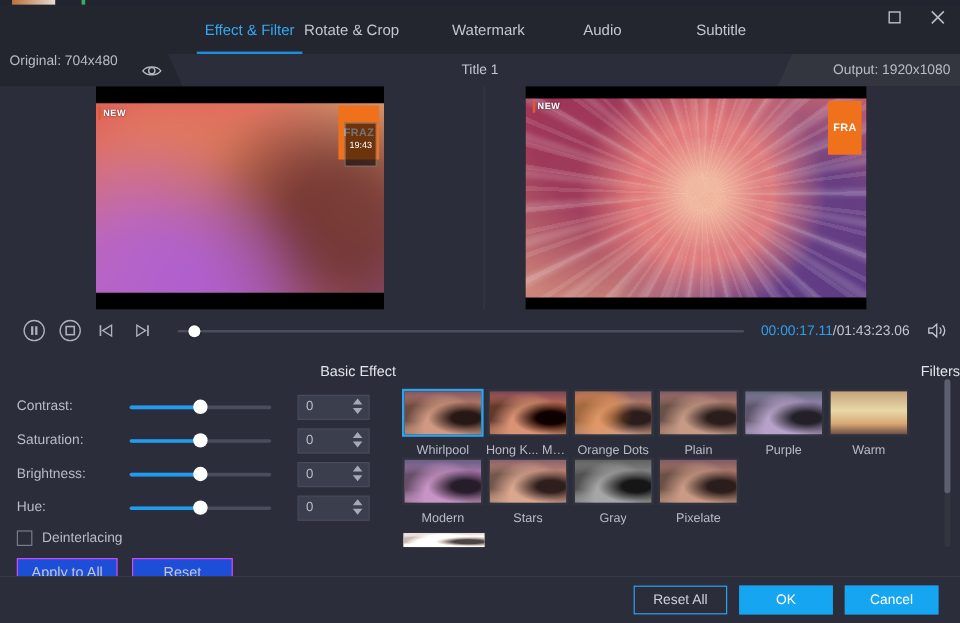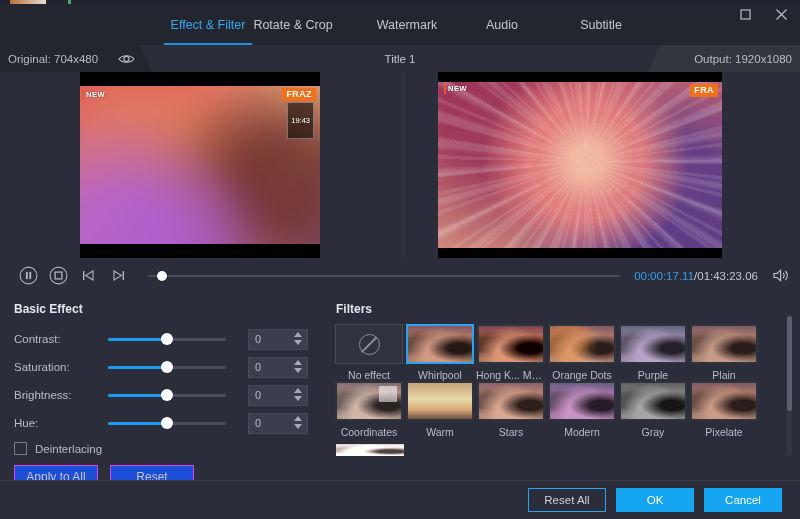--- a/index.html
+++ b/index.html
@@ -63,21 +63,21 @@
 
   
   .infobar {
     position: absolute; left: 0; top: 45px; width: 800px; height: 27px;
     background: #2b2d3a;
   }
   .infobar .left-tab {
     position: absolute; left: 0; top: 0; height: 27px; width: 152px;
     background: #23252f;
     clip-path: polygon(0 0, 140px 0, 152px 27px, 0 27px);
-    display: flex; align-items: center;
+    display: flex; 
   }
   .infobar .left-label {
     margin-left: 8px; font-size: 11.5px; color: #b9bcc6;
   }
   .eye-btn {
     position: absolute; left: 116px; top: 4px; width: 20px; height: 20px;
     display: flex; align-items: center; justify-content: center;
   }
   .infobar .center-title {
     position: absolute; left: 0; right: 0; top: 0; height: 27px;
@@ -166,21 +166,21 @@
     text-shadow: 0 0 2px rgba(0,0,0,.6);
   }
   .badge-new::before {
     content: ""; position: absolute; left: -4px; top: -1px;
     width: 2px; height: 11px; background: #e05a2b;
   }
   .badge-logo {
     position: absolute; right: 4px; top: 2px;
     background: #f0711c; color: #fff;
     font-size: 9px; font-weight: bold; letter-spacing: .4px;
-    padding: 0 4px; line-height: 13px; border-radius: 1px;
+    padding: 16px 4px; line-height: 13px; border-radius: 1px;
   }
   .badge-clock {
     position: absolute; right: 6px; top: 16px;
     background: rgba(0,0,0,.55); color: #fff;
     font-size: 7.5px; padding: 12px 3px; line-height: 11px;
     border: 1px solid rgba(255,255,255,.35);
   }
   .pv-right .badge-new { left: 10px; top: 2px; }
 
   
@@ -227,22 +227,23 @@
     position: absolute; left: 0; top: 294px; width: 800px; height: 186px;
     background: #2b2d3a;
   }
 
   
   .basic {
     position: absolute; left: 0; top: 0; width: 330px; height: 186px;
     padding: 8px 0 0 14px;
   }
   .panel-title {
-    font-size: 12px; font-weight: bold; color: #e3e5ea;
+    font-size: 12px; font-weight: normal; color: #e3e5ea;
     margin-bottom: 10px;
+    text-align: right;
   }
   .srow {
     position: relative; height: 26px;
     display: flex; align-items: center; margin-bottom: 2px;
   }
   .srow .lbl {
     width: 94px; font-size: 11.5px; color: #b9bcc6;
   }
   .slider {
     position: relative; width: 118px; height: 20px;
@@ -608,79 +609,67 @@
       <div class="btnrow">
         <div class="dkbtn">Apply to All</div>
         <div class="dkbtn">Reset</div>
       </div>
     </div>
 
     <div class="filters">
       <div class="panel-title">Filters</div>
 
       <div class="fgrid" id="filter-grid">
-          <div class="fitem">
-            <div class="noeffect">
-              <div class="ban"></div>
-            </div>
-            <div class="flabel">No effect</div>
-          </div>
           <div class="fitem selected">
             <div class="fthumb">
               <div class="scene sel"></div>
             </div>
             <div class="flabel">Whirlpool</div>
           </div>
           <div class="fitem">
             <div class="fthumb">
               <div class="scene hk"></div>
             </div>
             <div class="flabel">Hong K... Movie</div>
           </div>
           <div class="fitem">
             <div class="fthumb">
               <div class="scene dots"></div>
             </div>
             <div class="flabel">Orange Dots</div>
           </div>
           <div class="fitem">
             <div class="fthumb">
+              <div class="scene plain"></div>
+            </div>
+            <div class="flabel">Plain</div>
+          </div>
+          <div class="fitem">
+            <div class="fthumb">
               <div class="scene purple"></div>
             </div>
             <div class="flabel">Purple</div>
           </div>
           <div class="fitem">
             <div class="fthumb">
-              <div class="scene plain"></div>
-            </div>
-            <div class="flabel">Plain</div>
-          </div>
-          <div class="fitem">
-            <div class="fthumb">
-              <div class="scene coord"></div>
-            </div>
-            <div class="flabel">Coordinates</div>
-          </div>
-          <div class="fitem">
-            <div class="fthumb">
               <div class="scene warm"></div>
             </div>
             <div class="flabel">Warm</div>
           </div>
           <div class="fitem">
             <div class="fthumb">
+              <div class="scene modern"></div>
+            </div>
+            <div class="flabel">Modern</div>
+          </div>
+          <div class="fitem">
+            <div class="fthumb">
               <div class="scene stars"></div>
             </div>
             <div class="flabel">Stars</div>
-          </div>
-          <div class="fitem">
-            <div class="fthumb">
-              <div class="scene modern"></div>
-            </div>
-            <div class="flabel">Modern</div>
           </div>
           <div class="fitem">
             <div class="fthumb">
               <div class="scene gray"></div>
             </div>
             <div class="flabel">Gray</div>
           </div>
           <div class="fitem">
             <div class="fthumb">
               <div class="scene pixel"></div>

